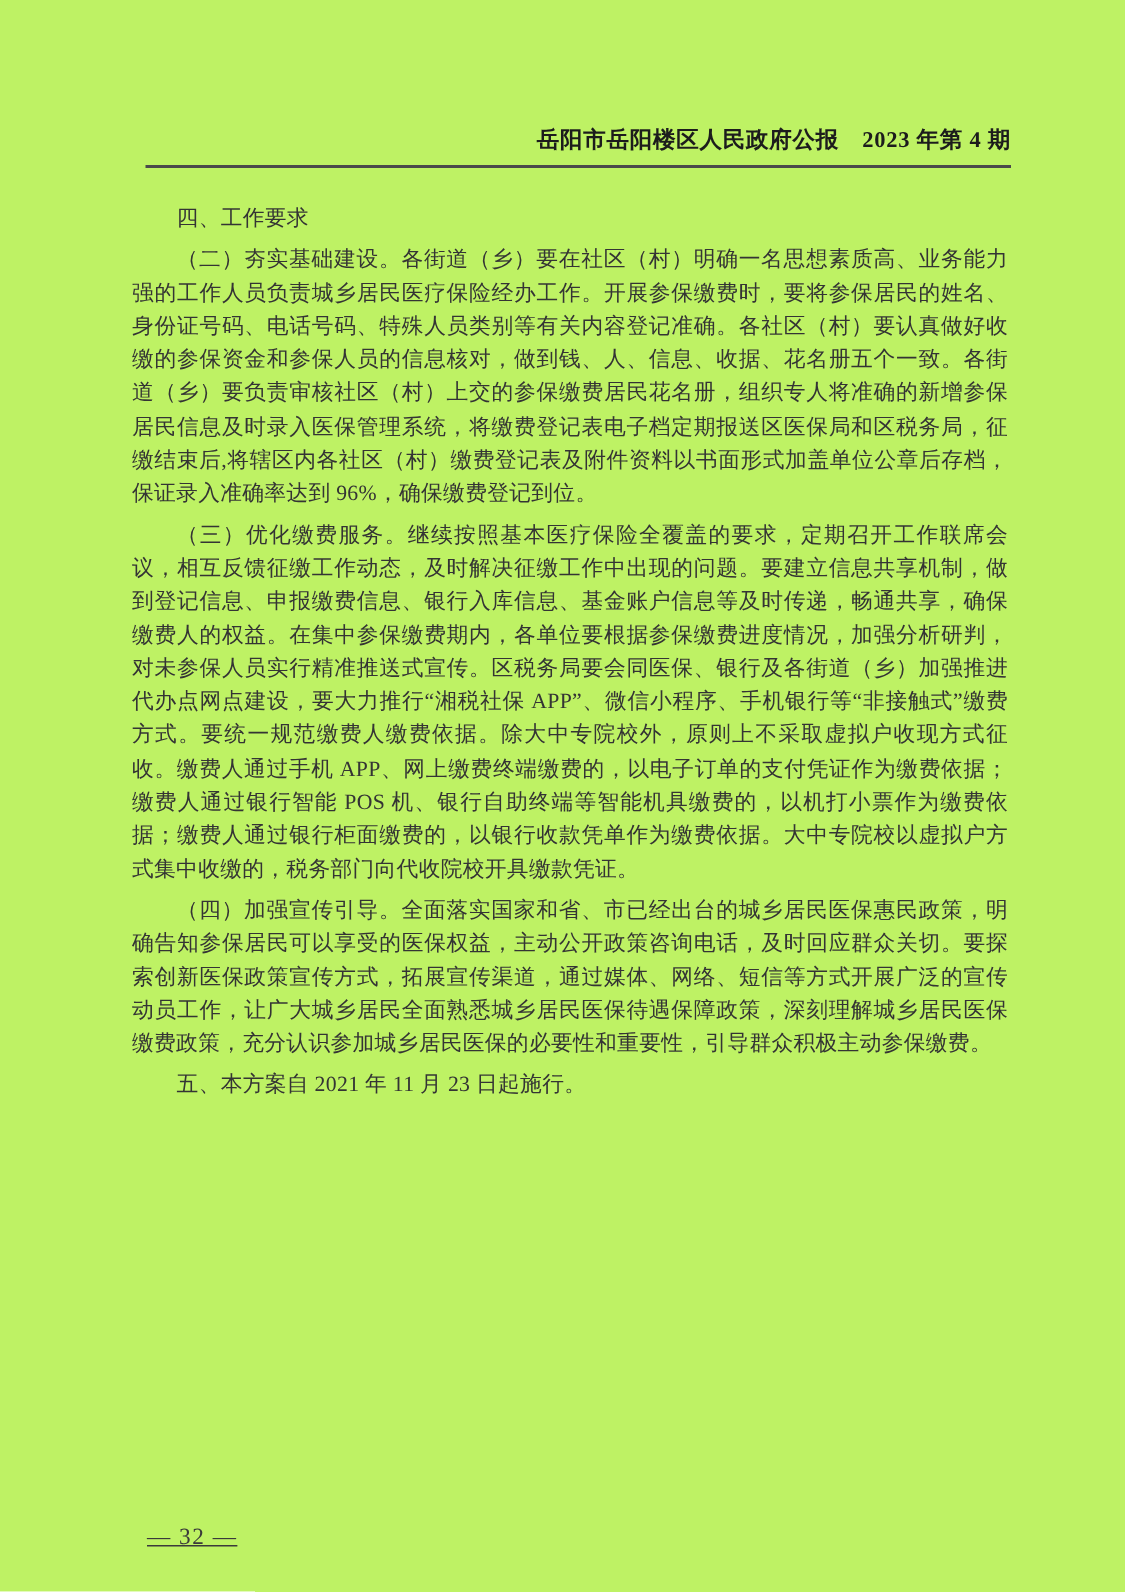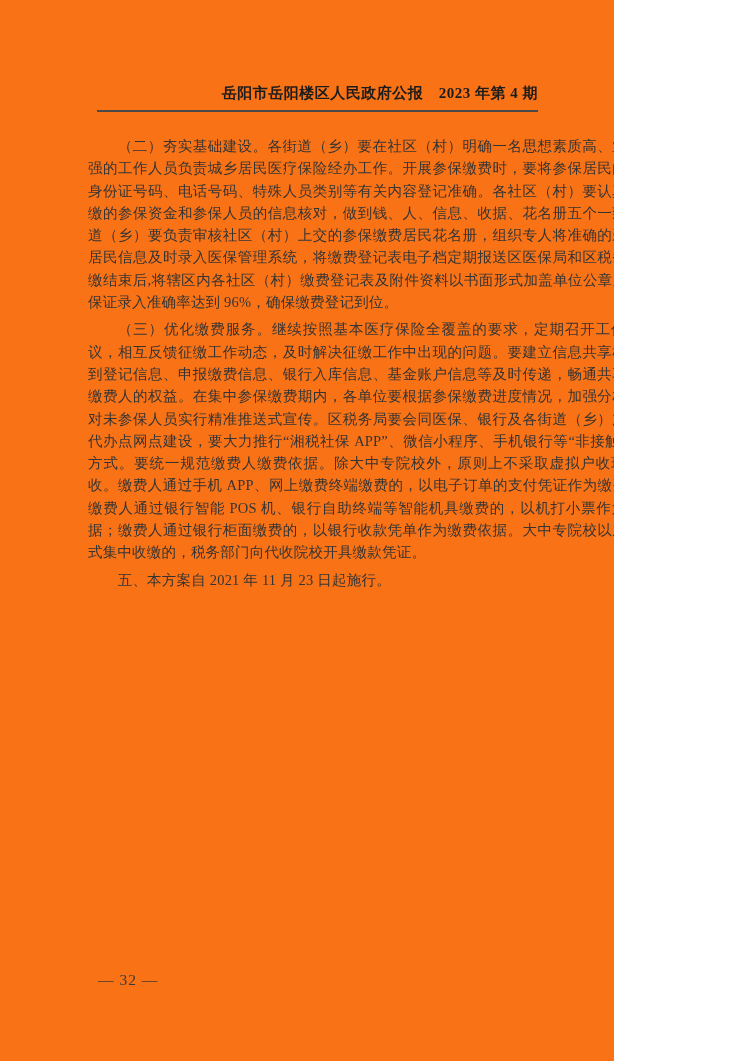--- a/index.html
+++ b/index.html
@@ -2,23 +2,23 @@
 <html><head>
 <meta charset="utf-8">
 <style>
   html, body {
     margin: 0;
     padding: 0;
     background: #fff;
   }
   .page {
     position: relative;
-    width: 614px;
+    width: 750px;
     height: 1061px;
-    background: #f97316;
+    background: #bef264;
     overflow: hidden;
     font-family: "Liberation Serif", "DejaVu Serif", serif;
     color: #323232;
   }
   .page-header {
     position: absolute;
     top: 84px;
     left: 97px;
     right: 76px;
     text-align: right;
@@ -44,39 +44,42 @@
     text-align: justify;
     text-indent: 2.05em;
     color: #343434;
     letter-spacing: 0.2px;
   }
   .document-body p.section-heading {
     text-align: left;
   }
   .page-footer {
     position: absolute;
-    top: 971px;
+    top: 1016px;
     left: 98px;
     font-size: 15.5px;
     color: #3a3a3a;
     letter-spacing: 1px;
+    text-decoration: underline;
   }
 </style>
 </head>
 <body>
 
 <div class="page">
 
   <div class="page-header">
     <span class="gazette-title">岳阳市岳阳楼区人民政府公报　2023 年第 4 期</span>
   </div>
 
   <div class="document-body">
+    <p class="section-heading">四、工作要求</p>
     <p>（二）夯实基础建设。各街道（乡）要在社区（村）明确一名思想素质高、业务能力强的工作人员负责城乡居民医疗保险经办工作。开展参保缴费时，要将参保居民的姓名、身份证号码、电话号码、特殊人员类别等有关内容登记准确。各社区（村）要认真做好收缴的参保资金和参保人员的信息核对，做到钱、人、信息、收据、花名册五个一致。各街道（乡）要负责审核社区（村）上交的参保缴费居民花名册，组织专人将准确的新增参保居民信息及时录入医保管理系统，将缴费登记表电子档定期报送区医保局和区税务局，征缴结束后,将辖区内各社区（村）缴费登记表及附件资料以书面形式加盖单位公章后存档，保证录入准确率达到 96%，确保缴费登记到位。</p>
     <p>（三）优化缴费服务。继续按照基本医疗保险全覆盖的要求，定期召开工作联席会议，相互反馈征缴工作动态，及时解决征缴工作中出现的问题。要建立信息共享机制，做到登记信息、申报缴费信息、银行入库信息、基金账户信息等及时传递，畅通共享，确保缴费人的权益。在集中参保缴费期内，各单位要根据参保缴费进度情况，加强分析研判，对未参保人员实行精准推送式宣传。区税务局要会同医保、银行及各街道（乡）加强推进代办点网点建设，要大力推行“湘税社保 APP”、微信小程序、手机银行等“非接触式”缴费方式。要统一规范缴费人缴费依据。除大中专院校外，原则上不采取虚拟户收现方式征收。缴费人通过手机 APP、网上缴费终端缴费的，以电子订单的支付凭证作为缴费依据；缴费人通过银行智能 POS 机、银行自助终端等智能机具缴费的，以机打小票作为缴费依据；缴费人通过银行柜面缴费的，以银行收款凭单作为缴费依据。大中专院校以虚拟户方式集中收缴的，税务部门向代收院校开具缴款凭证。</p>
+    <p>（四）加强宣传引导。全面落实国家和省、市已经出台的城乡居民医保惠民政策，明确告知参保居民可以享受的医保权益，主动公开政策咨询电话，及时回应群众关切。要探索创新医保政策宣传方式，拓展宣传渠道，通过媒体、网络、短信等方式开展广泛的宣传动员工作，让广大城乡居民全面熟悉城乡居民医保待遇保障政策，深刻理解城乡居民医保缴费政策，充分认识参加城乡居民医保的必要性和重要性，引导群众积极主动参保缴费。</p>
     <p>五、本方案自 2021 年 11 月 23 日起施行。</p>
   </div>
 
   <div class="page-footer">
     <span>— 32 —</span>
   </div>
 
 </div>
 
 </body></html>

